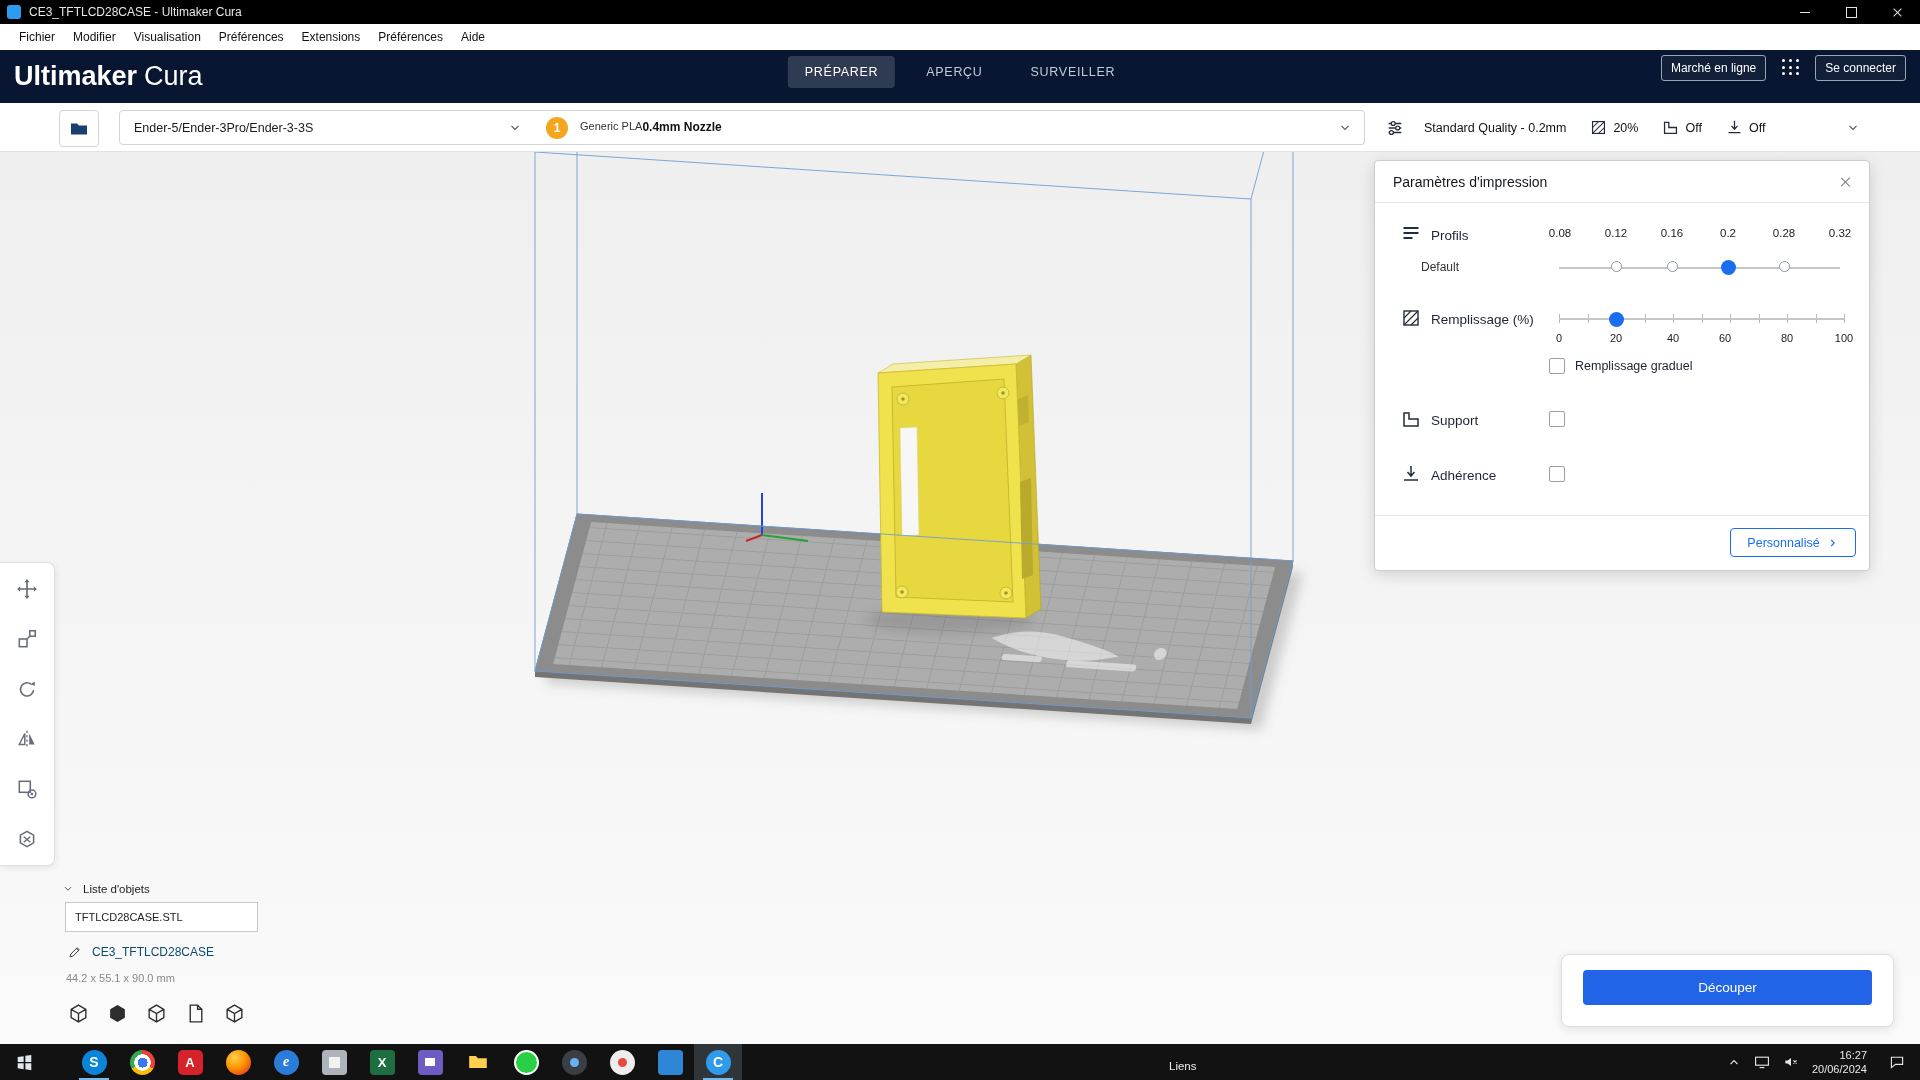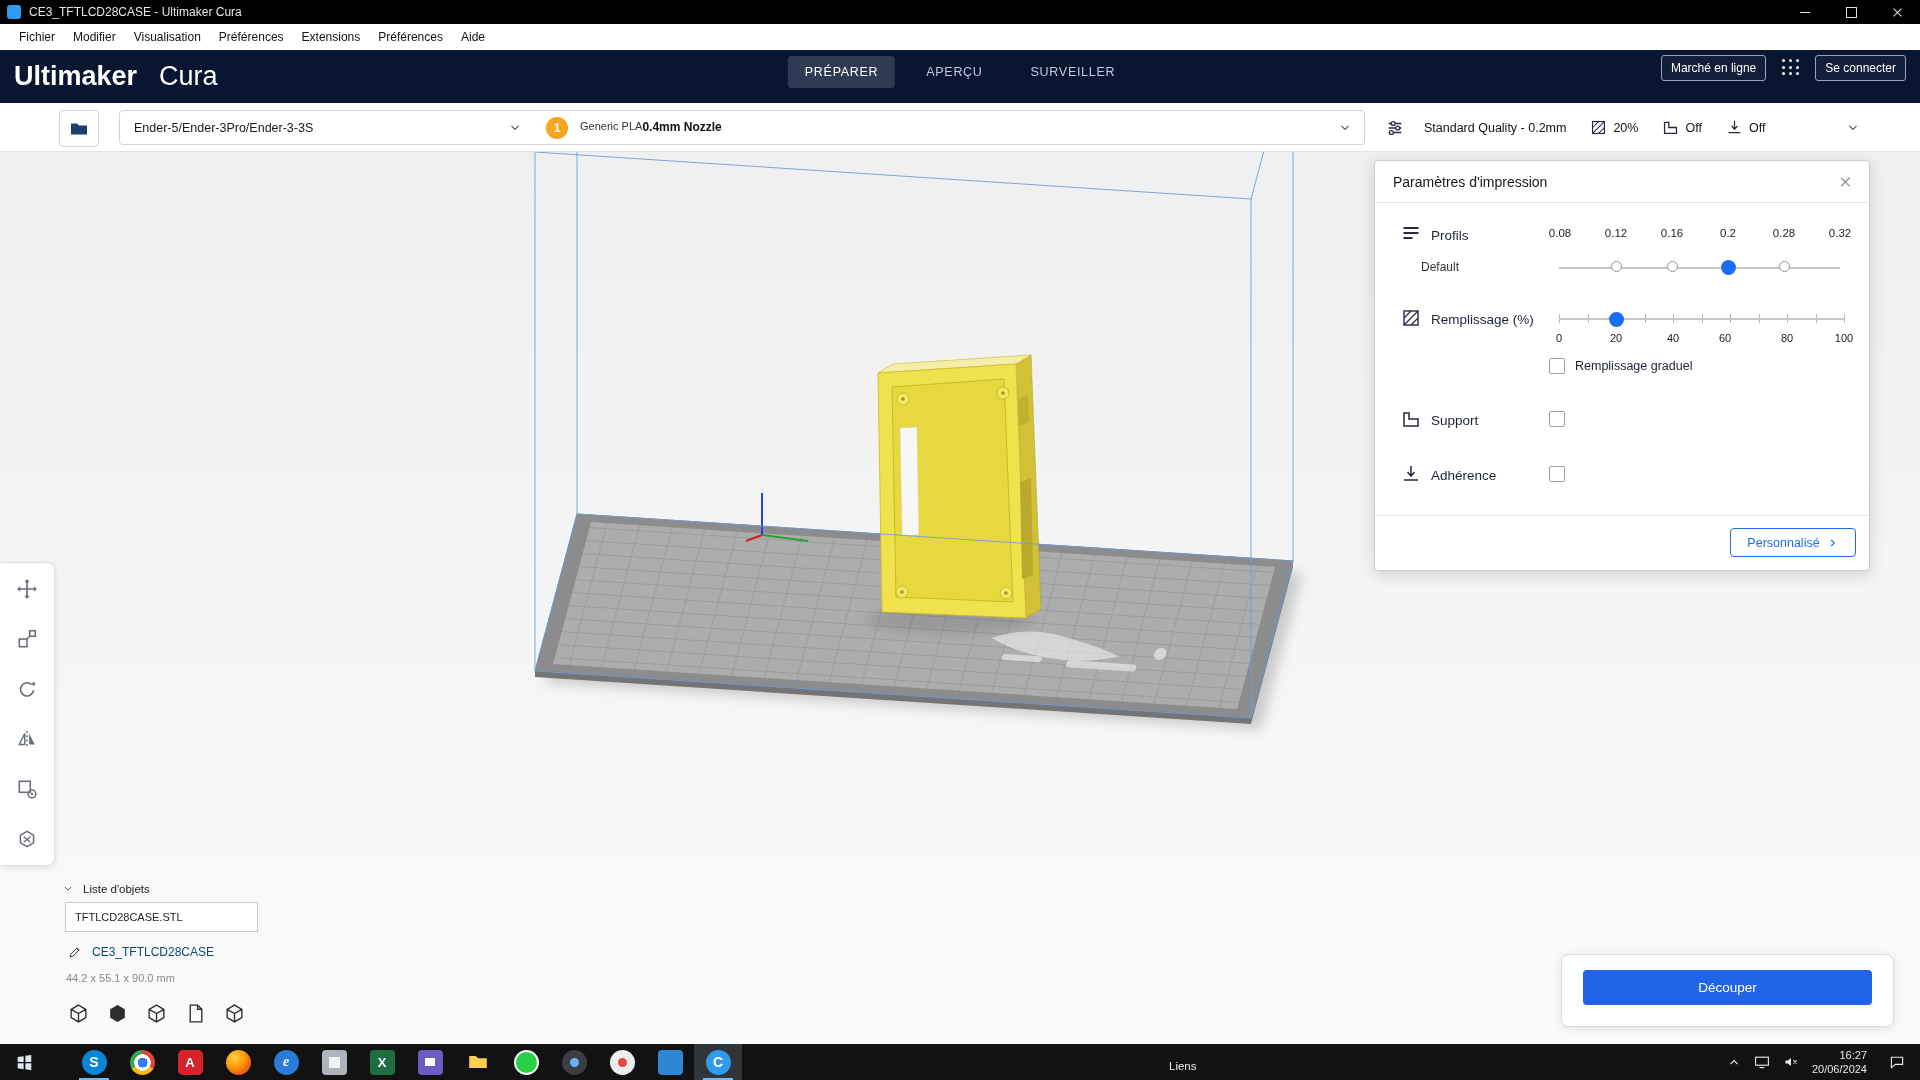--- a/index.html
+++ b/index.html
@@ -21,21 +21,21 @@
   
   .menubar{position:absolute;left:0;top:24px;width:1920px;height:26px;background:#fff;
     display:flex;align-items:center;padding-left:10px;box-sizing:border-box;}
   .menu-item{padding:0 9px;font-size:12px;color:#111;height:100%;display:flex;align-items:center;cursor:default;}
   .menu-item::first-letter{text-decoration:underline;}
 
   
   .header{position:absolute;left:0;top:50px;width:1920px;height:53px;background:#081631;}
   .brand{position:absolute;left:14px;top:10px;color:#fff;font-size:27px;line-height:32px;}
   .brand .b1{font-weight:700;}
-  .brand .b2{font-weight:300;margin-left:22px;}
+  .brand .b2{font-weight:300;margin-left:7px;}
   .tabs{position:absolute;left:50%;transform:translateX(-50%);top:0;height:43px;display:flex;align-items:center;gap:14px;}
   .tab{color:#c3cad8;font-size:12.5px;letter-spacing:.7px;padding:9px 17px;border-radius:4px;white-space:nowrap;}
   .tab.active{background:rgba(255,255,255,.16);color:#fff;}
   .header-right{position:absolute;right:14px;top:0;height:35px;display:flex;align-items:center;gap:16px;}
   .hbtn{border:1px solid #9aa3b4;color:#fff;font-size:12px;padding:5px 9px;border-radius:3px;white-space:nowrap;background:rgba(255,255,255,0.04);}
   .grid-ico{width:17px;height:17px;display:grid;grid-template-columns:repeat(3,1fr);grid-template-rows:repeat(3,1fr);gap:3px;}
   .grid-ico i{width:3px;height:3px;background:#fff;border-radius:50%;}
 
   
   .toolbar{position:absolute;left:0;top:103px;width:1920px;height:49px;background:#fff;border-bottom:1px solid #e3e3e3;box-sizing:border-box;}

